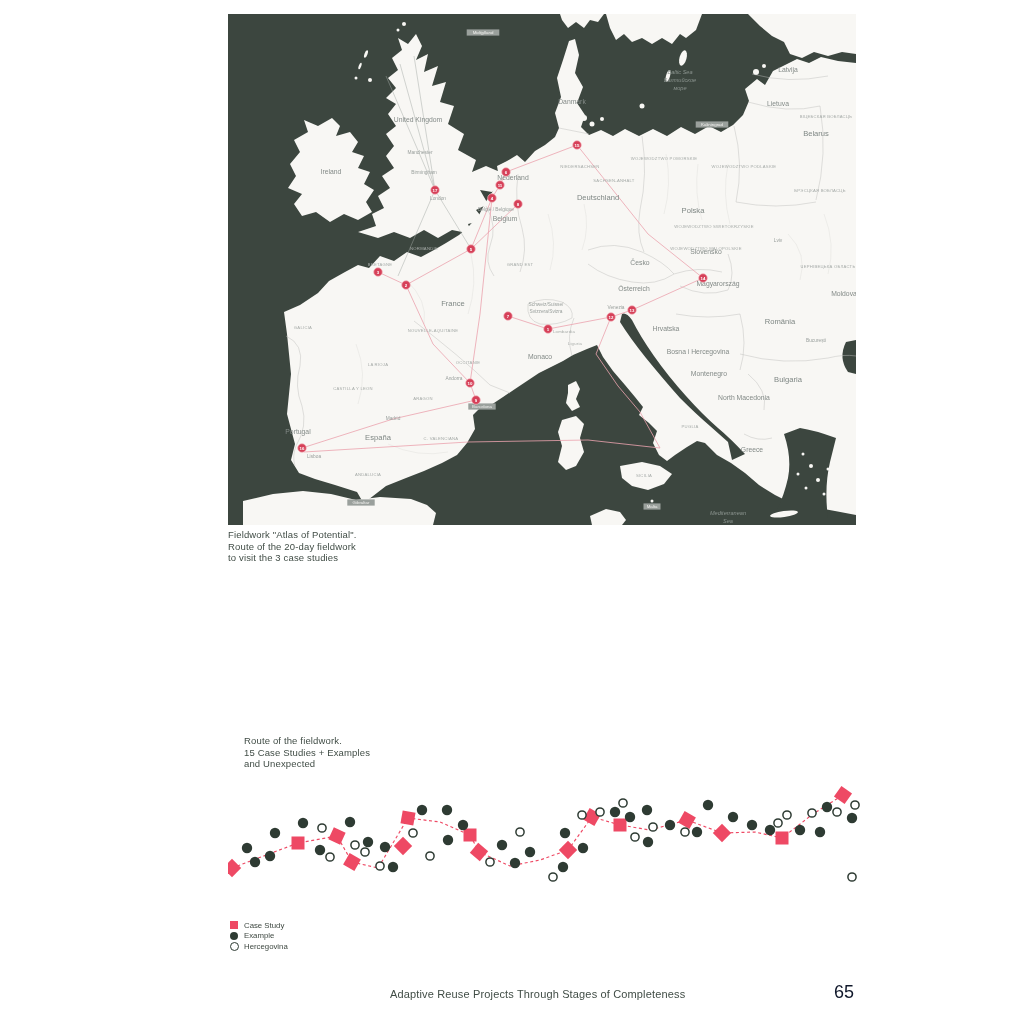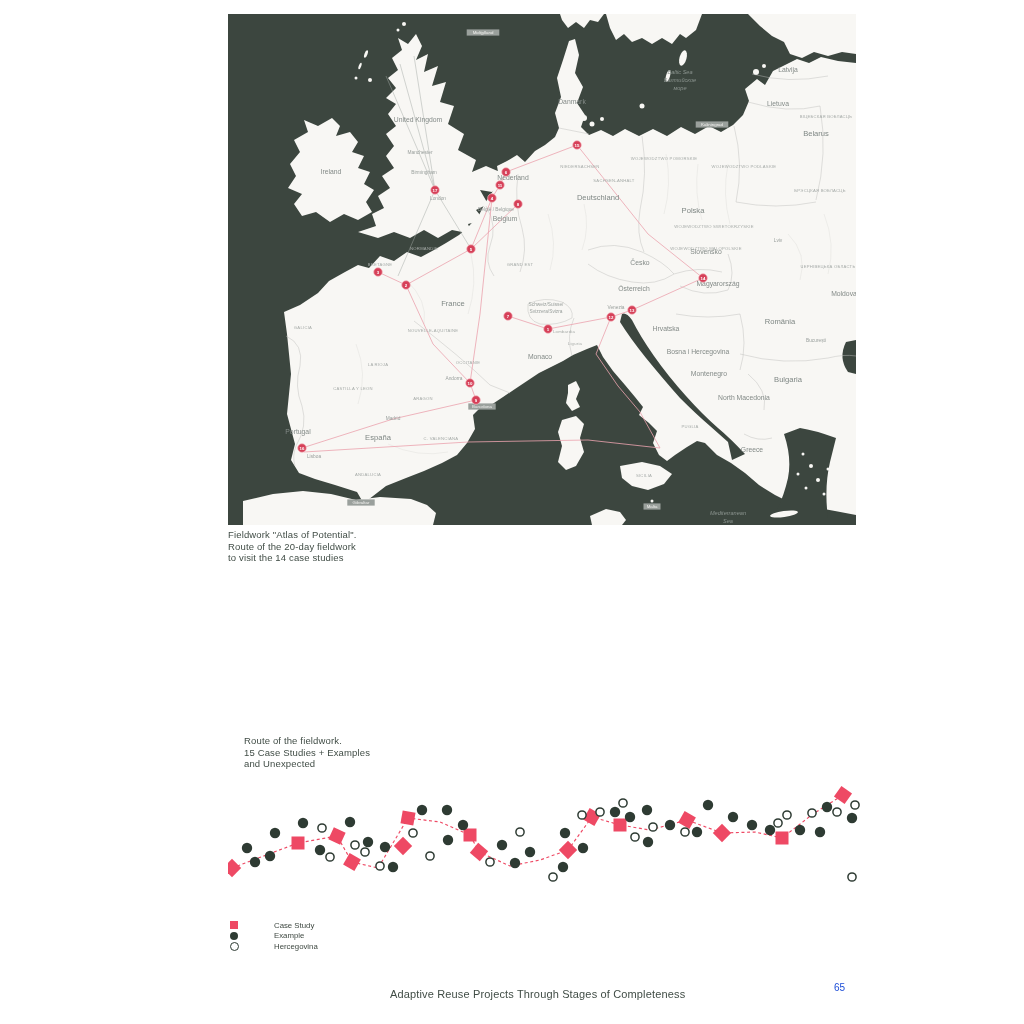--- a/index.html
+++ b/index.html
@@ -4,27 +4,27 @@
 <style>
   html,body{margin:0;padding:0;background:#ffffff;}
   body{width:1024px;height:1024px;position:relative;font-family:"Liberation Sans",sans-serif;overflow:hidden;}
   #map-wrap{position:absolute;left:228px;top:14px;width:628px;height:511px;background:#3c463f;}
   #map-svg{display:block;width:628px;height:511px;}
   .caption{position:absolute;color:#414d46;font-size:9.5px;line-height:11.5px;letter-spacing:.15px;}
   #map-caption{left:228px;top:529px;}
   #diagram-caption{left:244px;top:735px;}
   #diagram-svg{position:absolute;left:228px;top:772px;width:632px;height:136px;}
   #legend{position:absolute;left:228px;top:920px;font-size:7.8px;color:#3c463f;}
-  .legend-row{display:flex;align-items:center;height:10.5px;gap:30px;}
+  .legend-row{display:flex;align-items:center;height:10.5px;}
   .legend-icon{width:16px;display:flex;justify-content:flex-start;align-items:center;}
   .li-case{width:8px;height:8px;background:#ee4964;margin-left:2px;}
   .li-example{width:8px;height:8px;border-radius:50%;background:#2e3b33;margin-left:2px;}
   .li-unexpected{width:7px;height:7px;border-radius:50%;background:#fff;border:1.4px solid #2e3b33;margin-left:2px;}
   #footer-title{position:absolute;left:390px;top:988px;font-size:11px;color:#414d46;letter-spacing:.15px;}
-  #page-number{position:absolute;left:834px;top:982px;font-size:10px;color:#1d4ed8;}
+  #page-number{position:absolute;left:834px;top:982px;font-size:18px;color:#0f172a;}
   
   text{font-family:"Liberation Sans",sans-serif;}
   .lbl-country{font-size:6.8px;fill:#848b88;}
   .lbl-big{font-size:7.6px;fill:#7f8784;}
   .lbl-region{font-size:4.2px;fill:#a6aba8;letter-spacing:.25px;}
   .lbl-city{font-size:4.8px;fill:#999f9c;}
   .lbl-sea{font-size:5.6px;fill:#8a938e;font-style:italic;}
   .lbl-boxtext{font-size:4.4px;fill:#f2f1ef;}
   .border-line{fill:none;stroke:#bfbfbc;stroke-width:.55;opacity:.85;}
   .border-faint{fill:none;stroke:#c6c6c3;stroke-width:.4;opacity:.6;}
@@ -278,21 +278,21 @@
         <text x="74" y="435.6" text-anchor="middle" fill="#ffffff" font-size="4.4px" font-weight="bold">16</text>
         <circle cx="207" cy="176" r="4.3" fill="#d64058" stroke="#f3b6bd" stroke-width="0.7"></circle>
         <text x="207" y="177.6" text-anchor="middle" fill="#ffffff" font-size="4.4px" font-weight="bold">17</text>
       </g>
 </svg>
 </div>
 
 <div id="map-caption" class="caption">
   <div>Fieldwork "Atlas of Potential".</div>
   <div>Route of the 20-day fieldwork</div>
-  <div>to visit the 14 case studies</div>
+  <div>to visit the 3 case studies</div>
 </div>
 
 <div id="diagram-caption" class="caption">
   <div>Route of the fieldwork.</div>
   <div>15 Case Studies + Examples</div>
   <div>and Unexpected</div>
 </div>
 
 <svg id="diagram-svg" viewBox="0 0 632 136" xmlns="http://www.w3.org/2000/svg">
   <g id="diagram-route">

